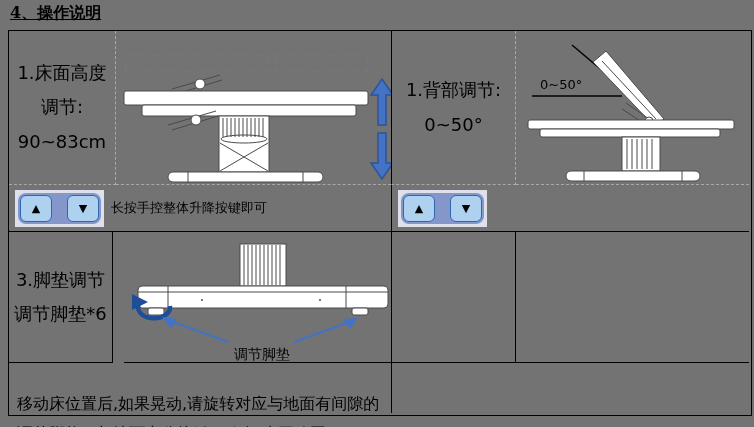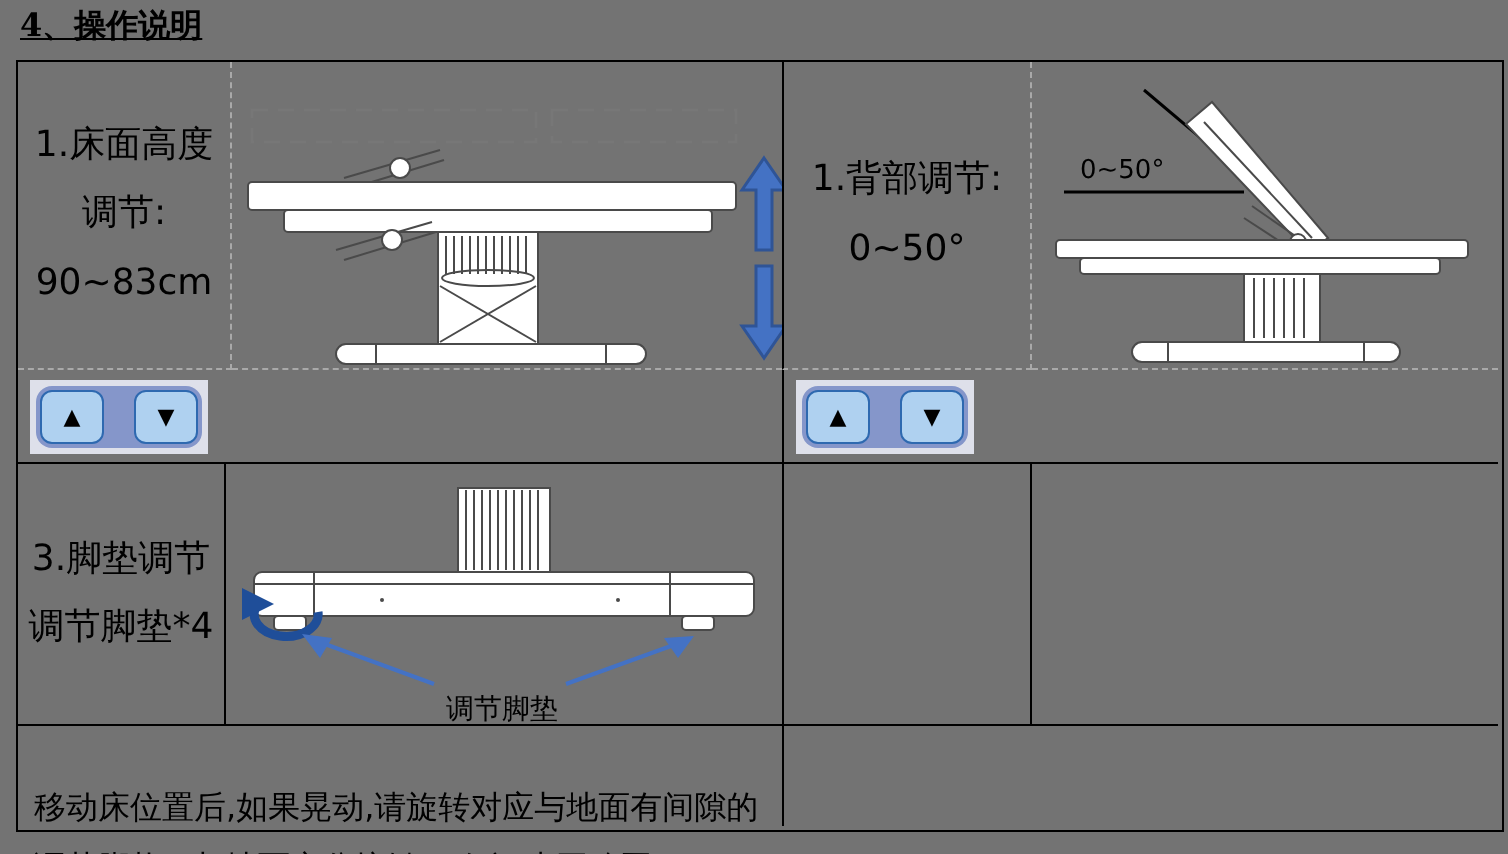--- a/index.html
+++ b/index.html
@@ -127,41 +127,42 @@
         <span class="hc-pill">
           <span class="hc-btn">
               <span>▲</span>
             </span>
           <span class="hc-gap"></span>
           <span class="hc-btn">
               <span>▼</span>
             </span>
         </span>
       </span>
+      <span>长按手控整体升降按键即可</span>
     </div>
 
     <div class="cell btn-row b-l-solid b-b-solid" style="left:382px;top:154px;width:358px;height:47px;">
       <span class="hc-widget">
         <span class="hc-pill">
           <span class="hc-btn">
               <span>▲</span>
             </span>
           <span class="hc-gap"></span>
           <span class="hc-btn">
               <span>▼</span>
             </span>
         </span>
       </span>
     </div>
 
     <div class="cell label-cell b-r-solid b-b-solid" style="left:0;top:201px;width:104px;height:131px;">
-      <span>3.脚垫调节 调节脚垫*4</span>
-    </div>
-
-    <div class="cell illus b-b-solid" style="left:104px;top:201px;width:278px;height:131px;">
+      <span>3.脚垫调节 调节脚垫*6</span>
+    </div>
+
+    <div class="cell illus b-b-solid" style="left:115px;top:201px;width:278px;height:131px;">
       <svg width="278" height="131" viewBox="0 0 278 131">
 
         <rect class="lnw" x="116" y="12" width="46" height="42"></rect>
         <line class="ln" x1="120" y1="13" x2="120" y2="53"></line>
           <line class="ln" x1="124" y1="13" x2="124" y2="53"></line>
         <line class="ln" x1="128" y1="13" x2="128" y2="53"></line>
           <line class="ln" x1="132" y1="13" x2="132" y2="53"></line>
         <line class="ln" x1="136" y1="13" x2="136" y2="53"></line>
           <line class="ln" x1="140" y1="13" x2="140" y2="53"></line>
         <line class="ln" x1="144" y1="13" x2="144" y2="53"></line>

